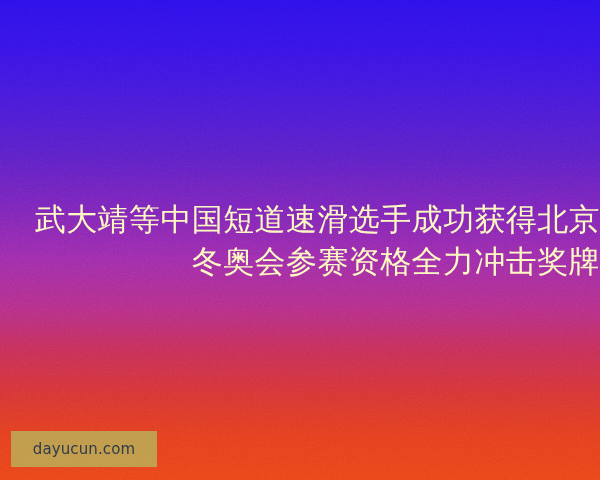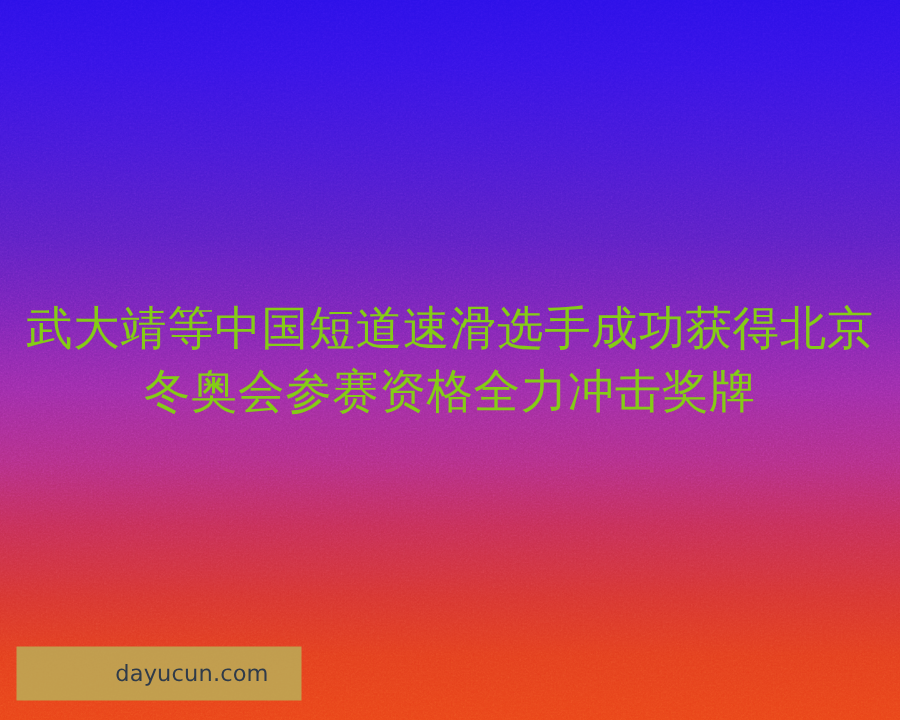--- a/index.html
+++ b/index.html
@@ -51,42 +51,41 @@
     mix-blend-mode: soft-light;
     pointer-events: none;
   }
 
   
   #headline {
     position: absolute;
     left: 0;
     right: 0;
     top: 198px;
-    text-align: center;
-    color: #84cc16;
+    text-align: right;
+    color: #fef9c3;
     font-size: 31px;
     line-height: 42px;
     font-weight: 400;
     letter-spacing: 0.4px;
     white-space: pre-line;
     text-rendering: optimizeLegibility;
   }
 
   
   #watermark-badge {
     position: absolute;
     left: 11px;
     top: 431px;
     width: 146px;
     height: 36px;
     background: rgba(183, 183, 92, 0.78);
     display: flex;
     align-items: center;
     justify-content: center;
-    padding-left: 44px;
   }
   #watermark-text {
     color: #2f3b4a;
     font-size: 15px;
     font-weight: 400;
     letter-spacing: 0.1px;
     line-height: 1;
   }
 </style>
 </head>

